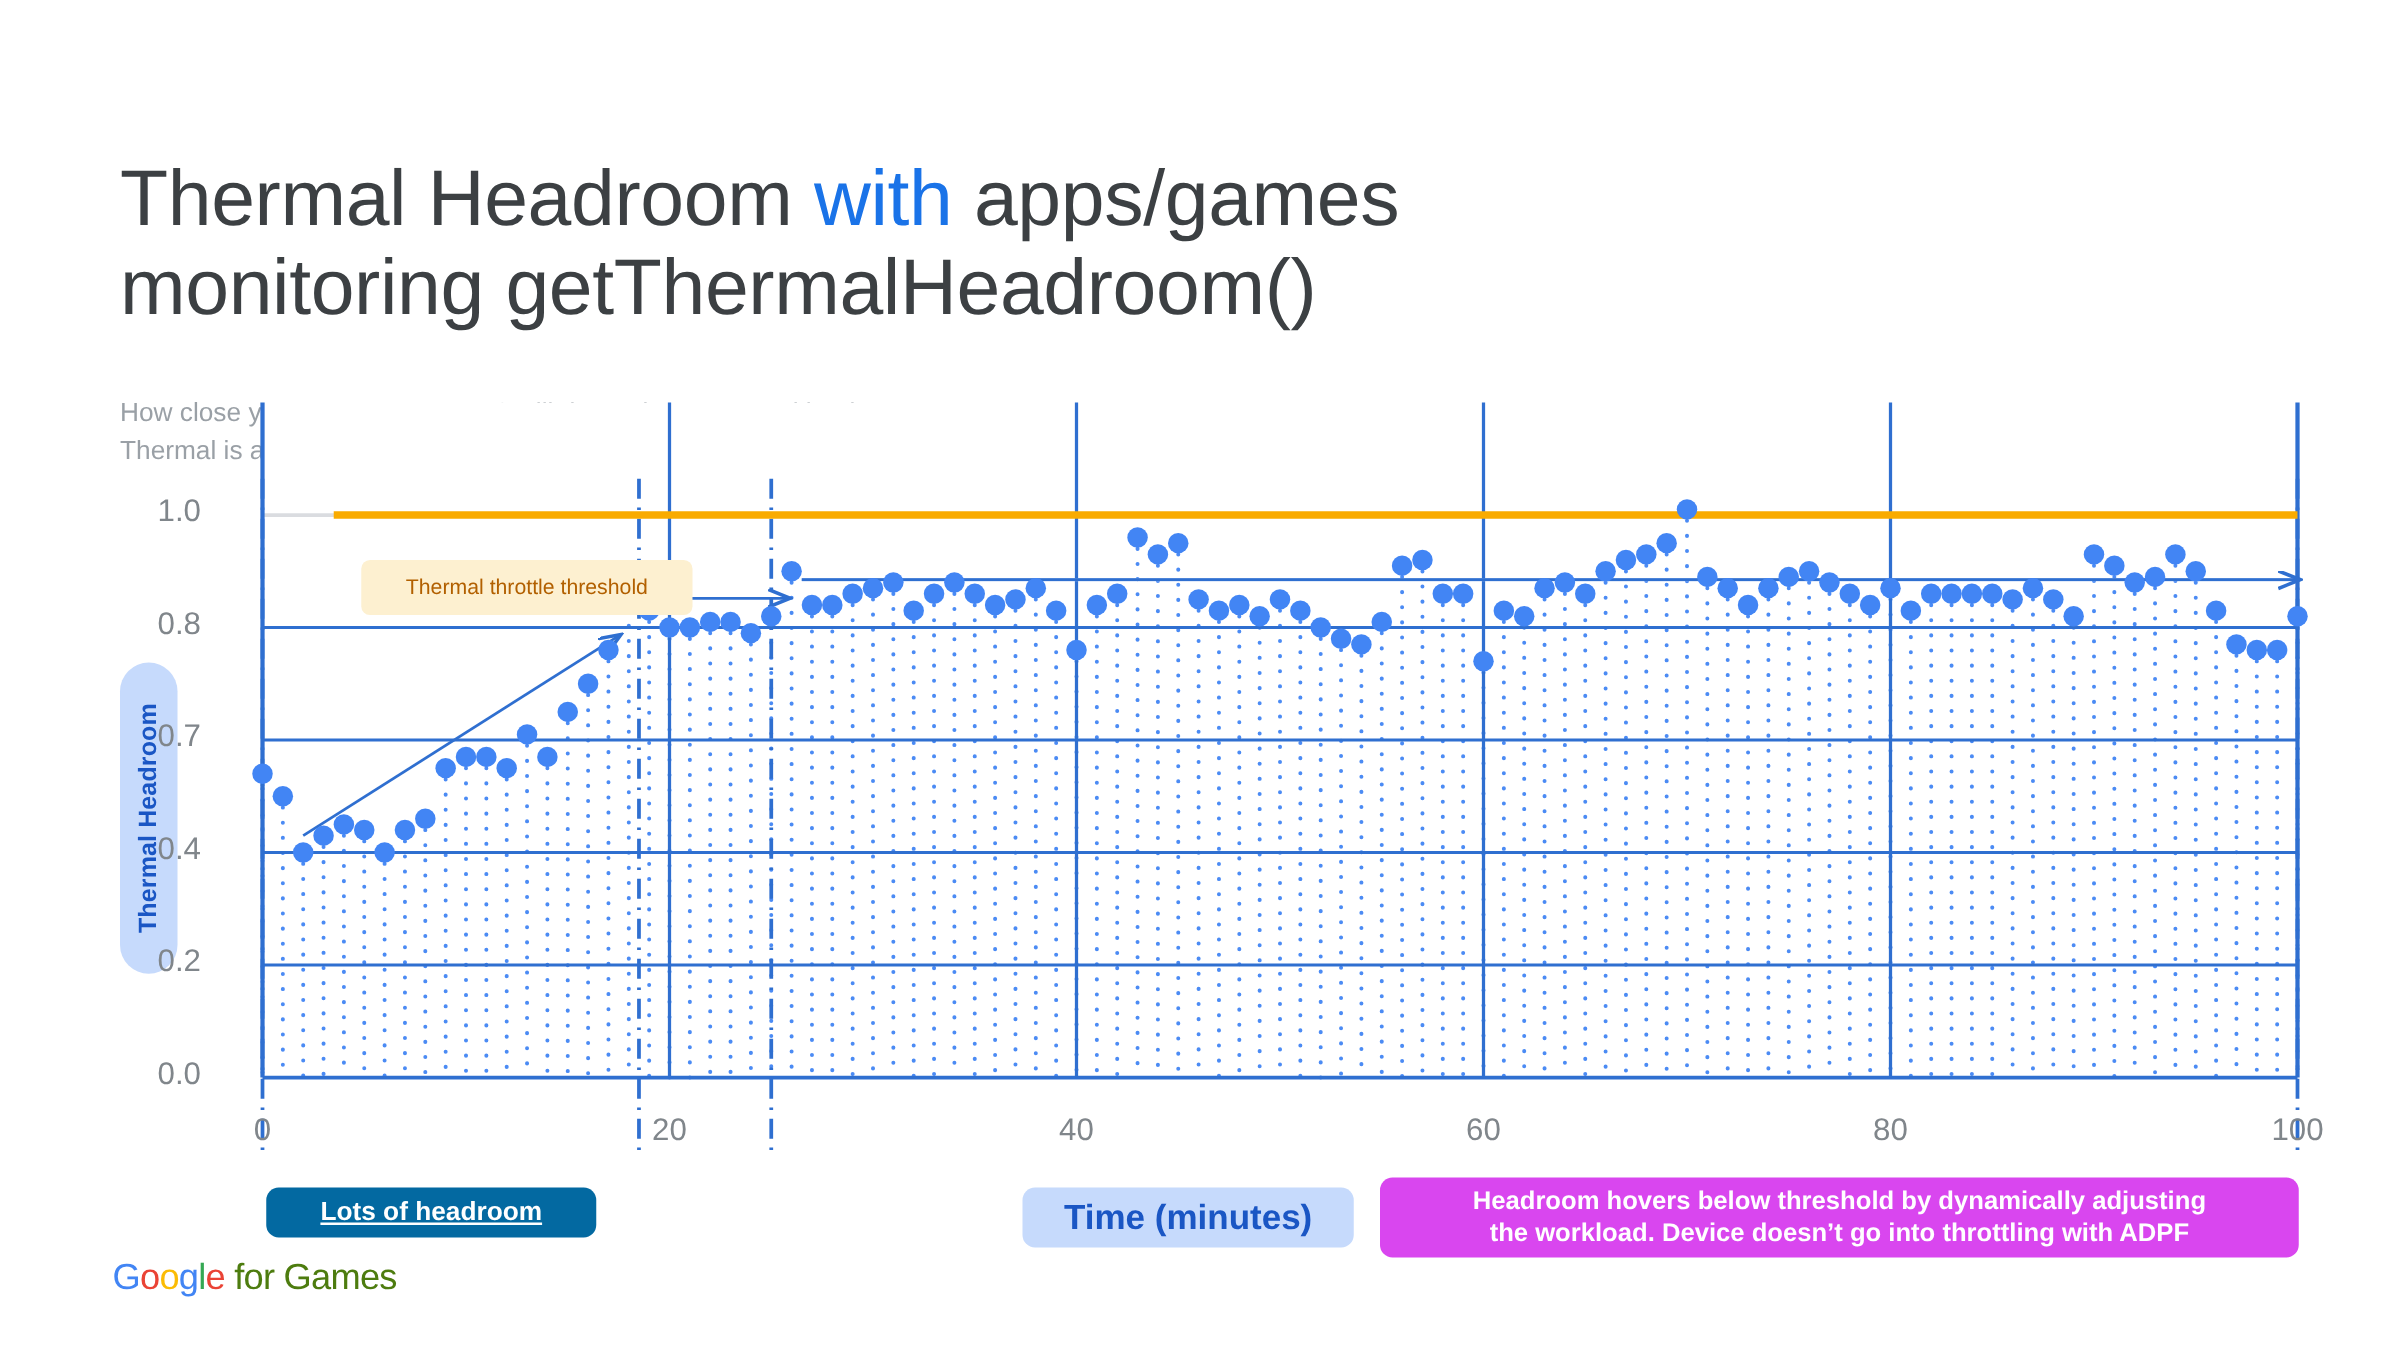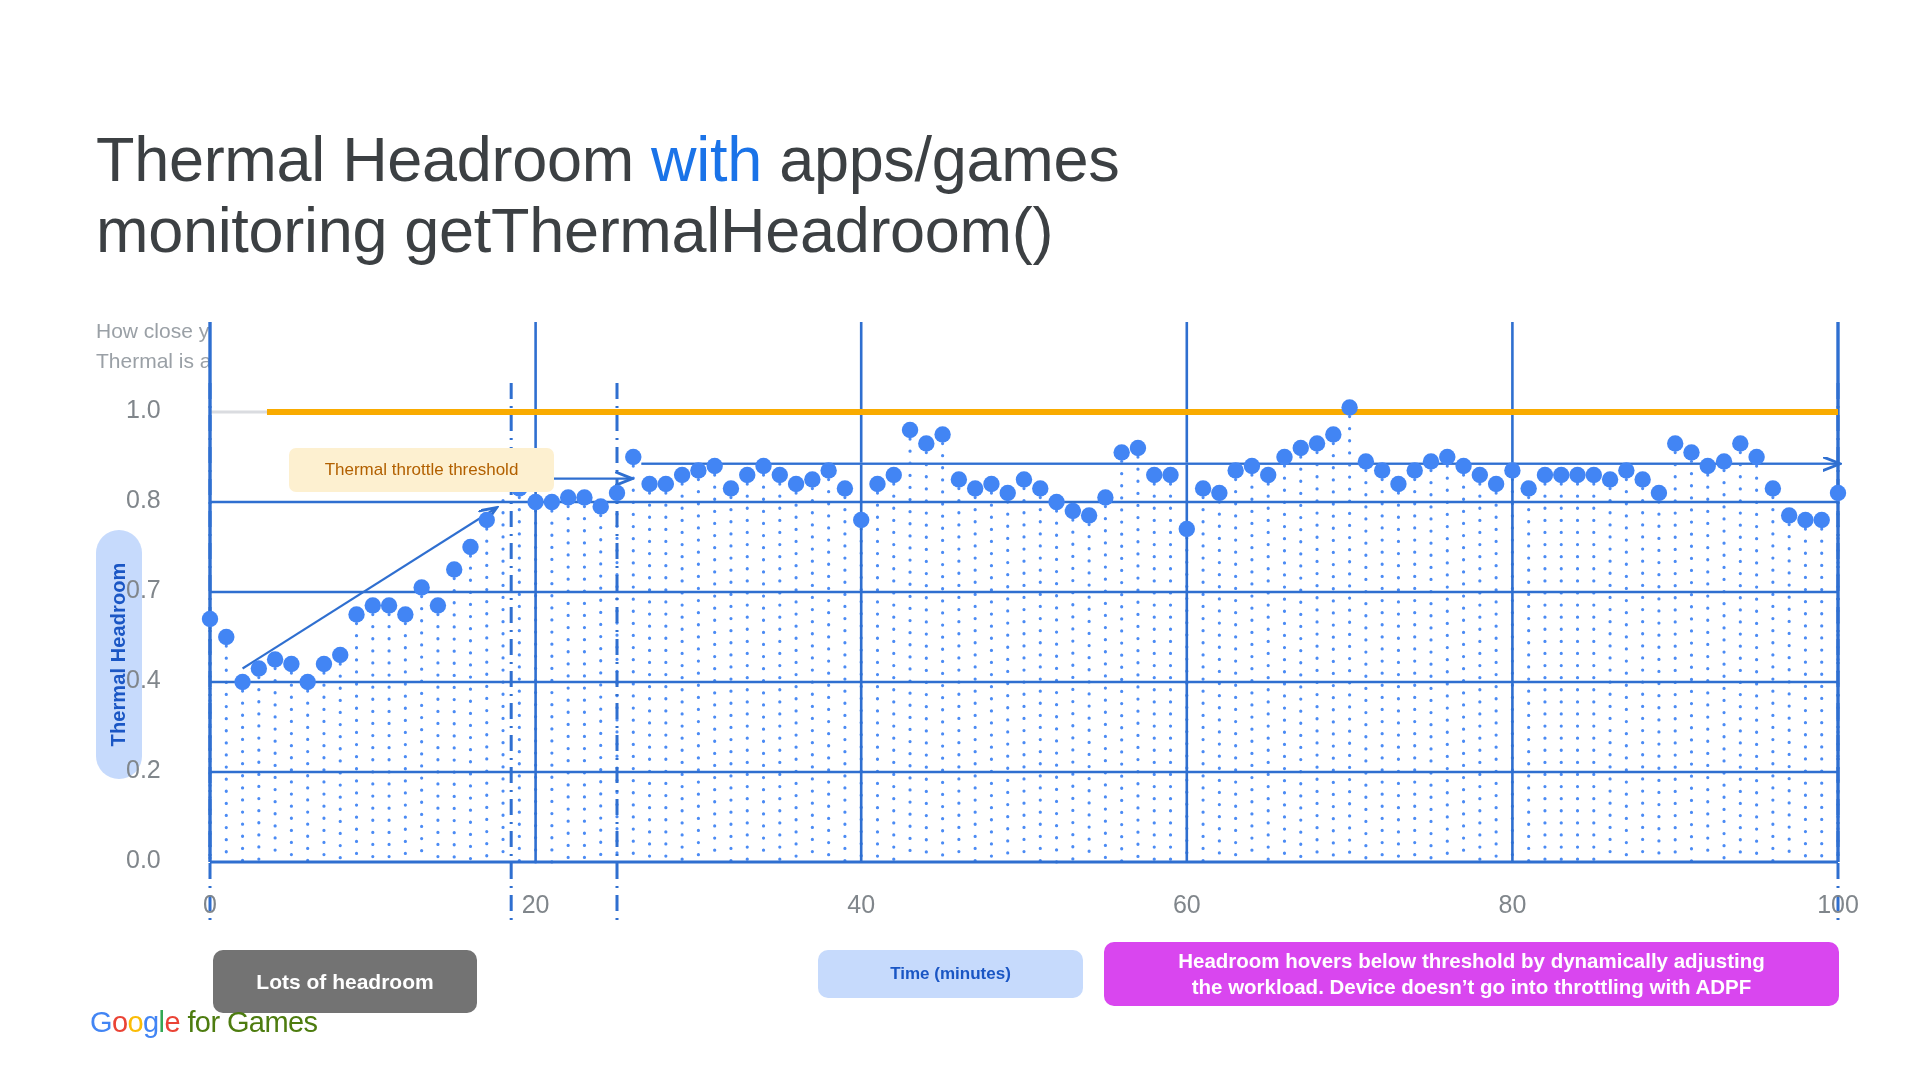--- a/index.html
+++ b/index.html
@@ -84,33 +84,34 @@
     justify-content: center;
     border-radius: 10px;
     font-weight: 700;
     text-align: center;
     box-sizing: border-box;
   }
   .pill-solid {
     left: 213px;
     top: 950px;
     width: 264px;
-    height: 63px;
-    background: #737373;
+    height: 40px;
+    background: #0369a1;
     color: #ffffff;
     font-size: 21px;
+    text-decoration: underline;
   }
   .pill-light {
     left: 818px;
     top: 950px;
     width: 265px;
     height: 48px;
     background: #c6dafc;
     color: #1a56c4;
-    font-size: 17px;
+    font-size: 28px;
   }
   .pill-callout {
     left: 1104px;
     top: 942px;
     width: 735px;
     height: 64px;
     background: #d946ef;
     color: #ffffff;
     font-size: 20.5px;
     line-height: 1.28;

